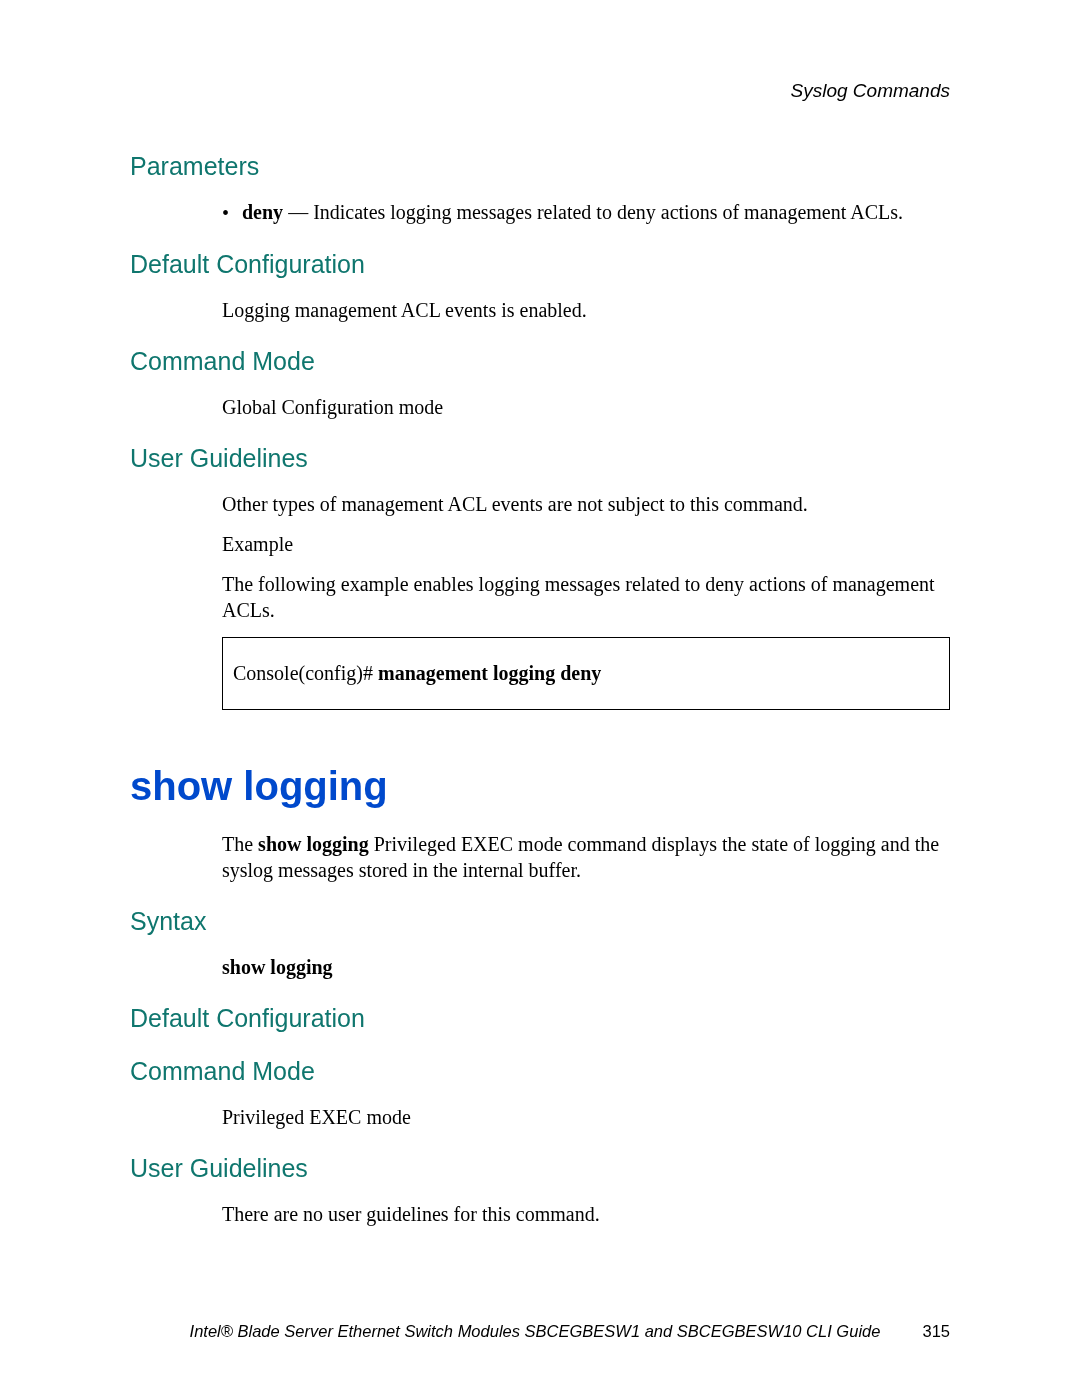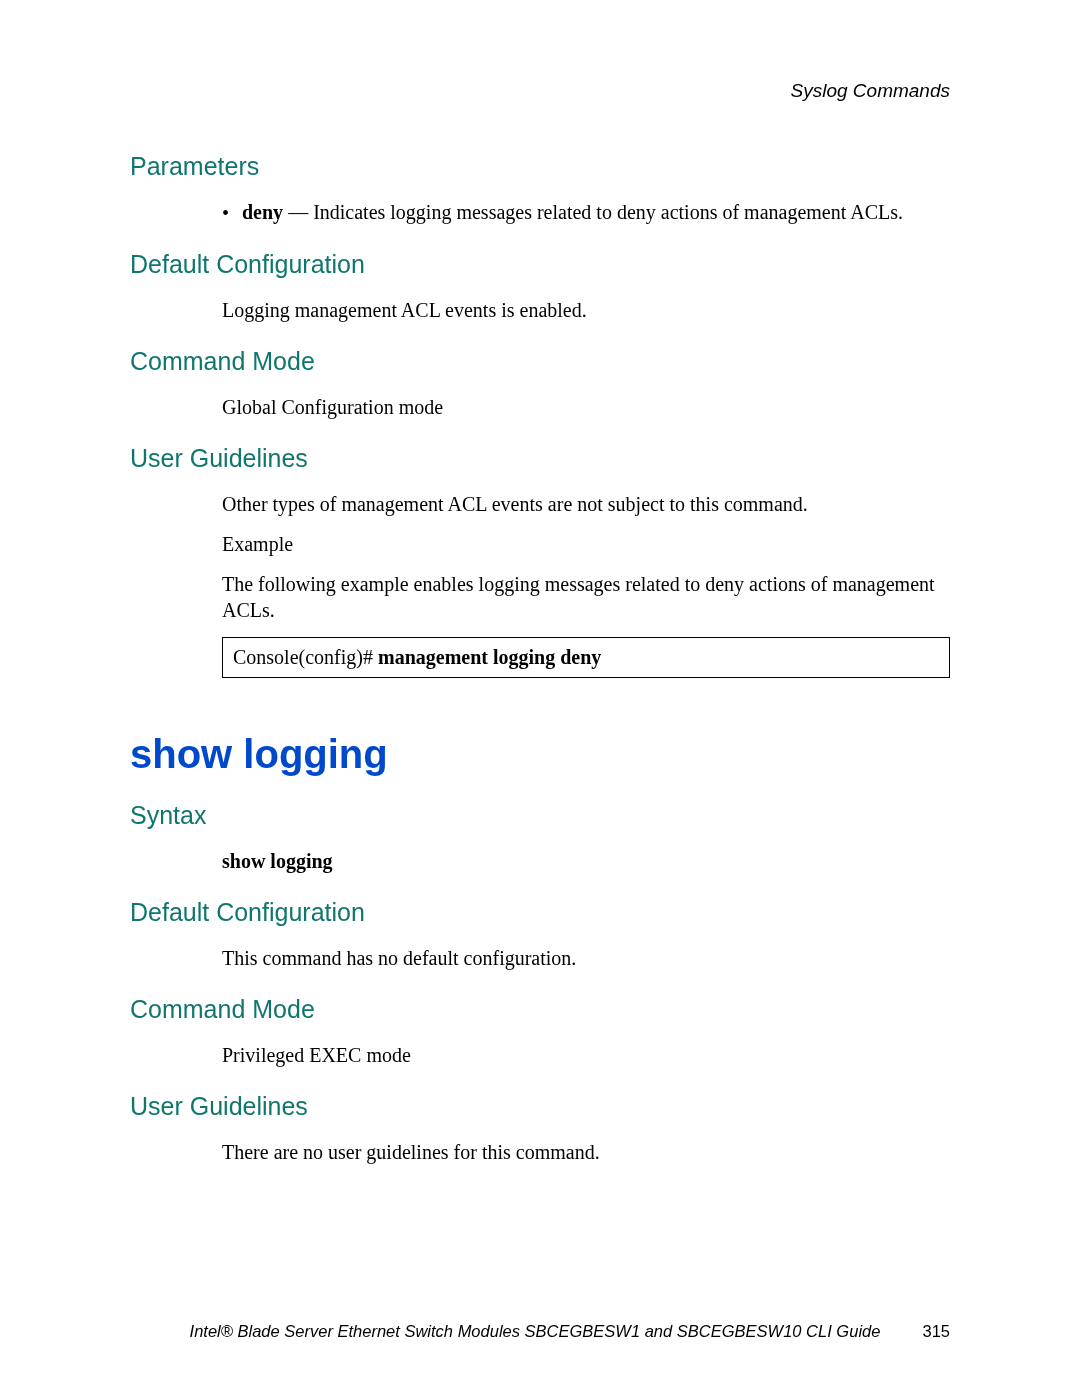--- a/index.html
+++ b/index.html
@@ -55,21 +55,21 @@
   }
   .bullet-dot {
     width: 20px;
     flex: 0 0 20px;
     text-align: left;
     padding-top: 1px;
   }
   .bold { font-weight: bold; }
   .code-box {
     border: 1px solid #000;
-    padding: 8px 10px;
+    padding: 24px 10px;
     margin-left: 92px;
     margin-top: 6px;
     margin-bottom: 14px;
     font-size: 20px;
   }
   .footer {
     position: absolute;
     bottom: 56px;
     left: 120px;
     right: 130px;
@@ -114,26 +114,28 @@
 
   <div class="h2">User Guidelines</div>
   <p class="body-text">Other types of management ACL events are not subject to this command.</p>
   <p class="body-text">Example</p>
   <p class="body-text">The following example enables logging messages related to deny actions of management ACLs.</p>
   <div class="code-box">
     <span>Console(config)# </span><span class="bold">management logging deny</span>
   </div>
 
   <div class="h1">show logging</div>
+  <p class="body-text">
+    <span>The </span><span class="bold">show logging</span><span> Privileged EXEC mode command displays the state of logging and the syslog messages stored in the internal buffer.</span>
+  </p>
 
   <div class="h2">Syntax</div>
   <p class="body-text bold">show logging</p>
 
   <div class="h2">Default Configuration</div>
-  <p class="body-text">This command has no default configuration.</p>
 
   <div class="h2">Command Mode</div>
   <p class="body-text">Privileged EXEC mode</p>
 
   <div class="h2">User Guidelines</div>
   <p class="body-text">There are no user guidelines for this command.</p>
 
   <div class="footer">
     <div class="footer-spacer"></div>
     <div class="footer-title">Intel® Blade Server Ethernet Switch Modules SBCEGBESW1 and SBCEGBESW10 CLI Guide</div>

